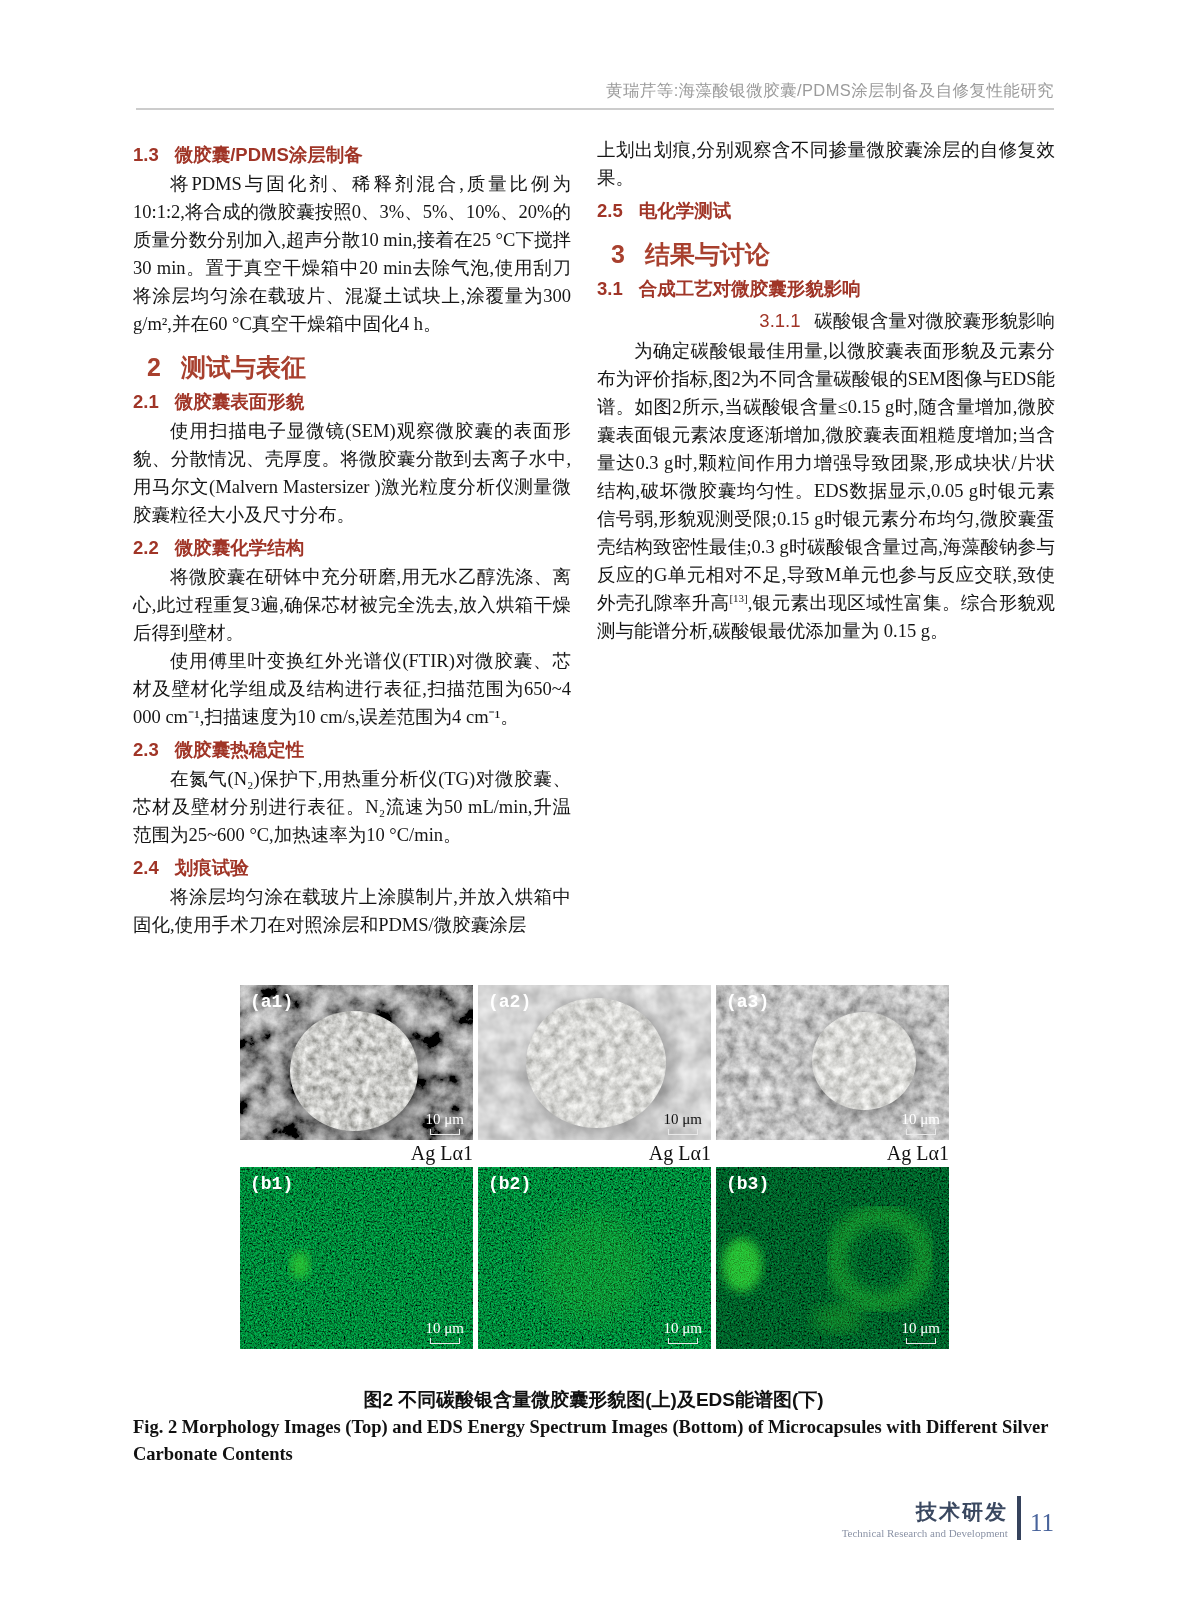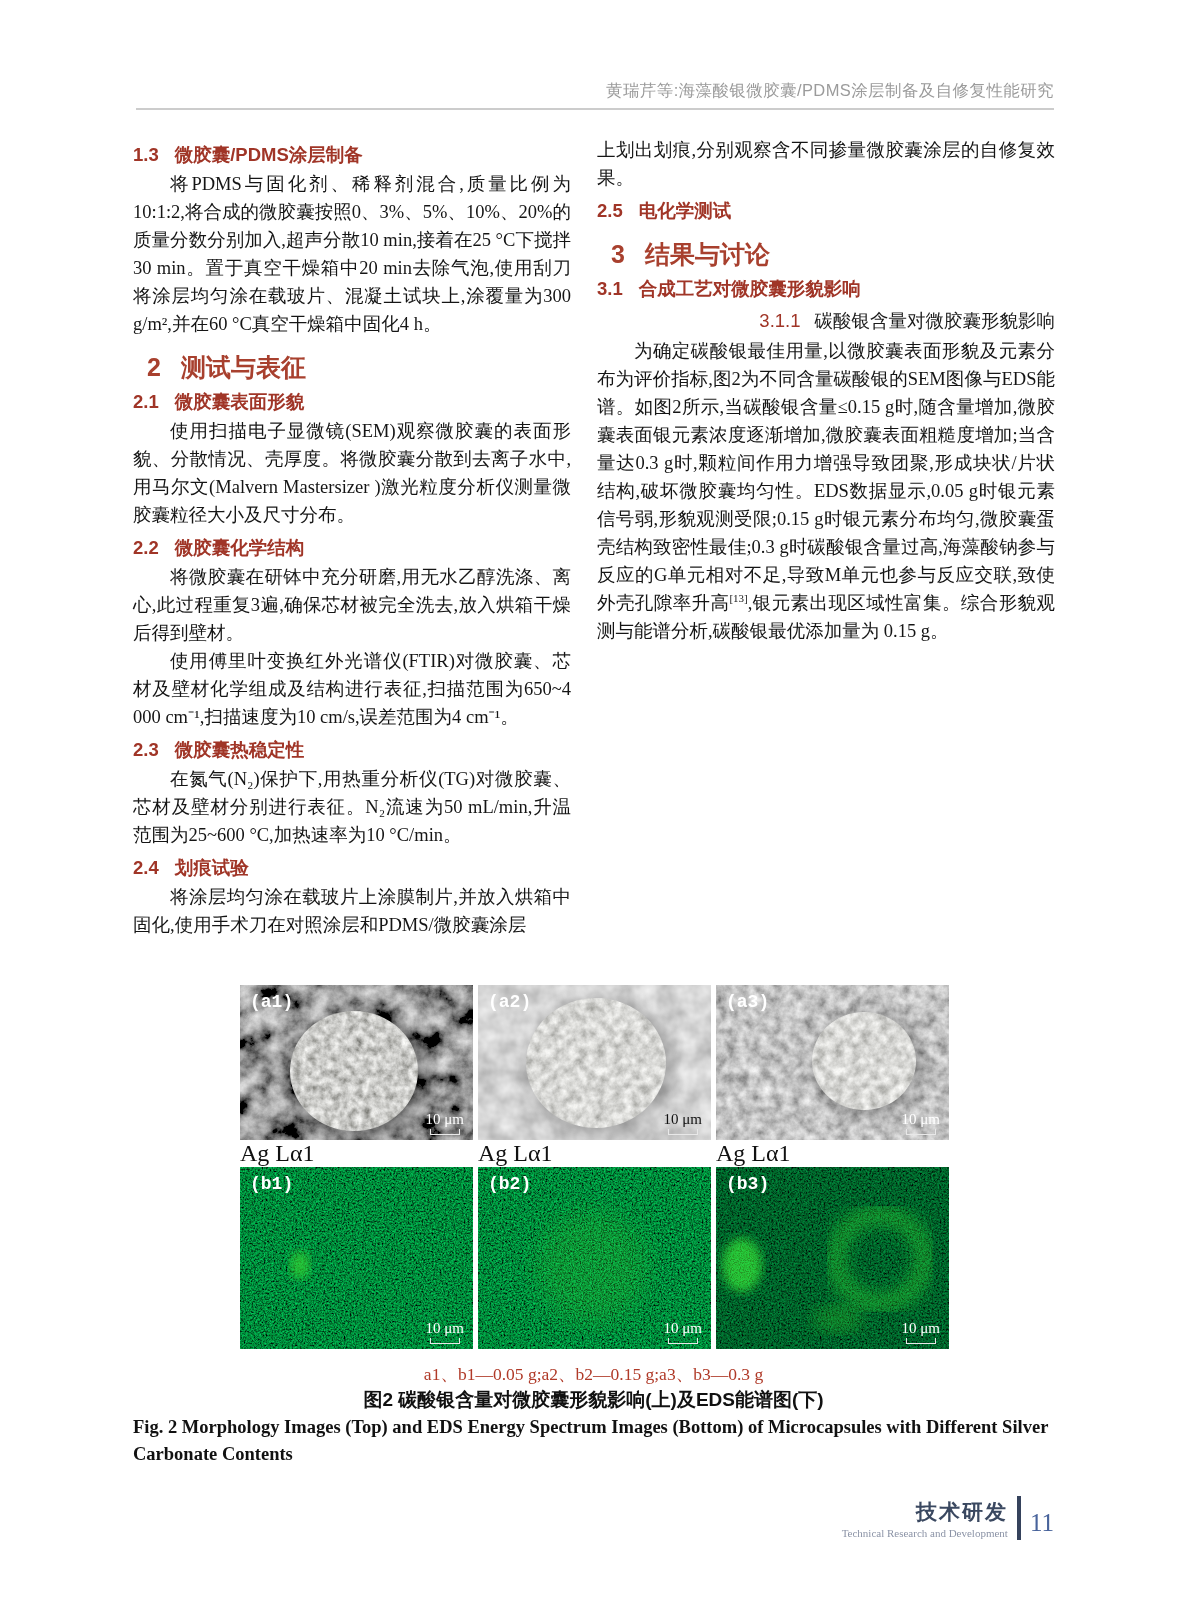--- a/index.html
+++ b/index.html
@@ -51,21 +51,21 @@
   .scale {
     position:absolute; right:9px; bottom:5px; text-align:center;
     font-size:15px; color:#ffffff; font-family:"Liberation Serif", serif; line-height:17px;
   }
   .scale .bar {
     display:block; height:5px; margin:1px 4px 0 4px;
     border-left:1px solid #e8e8e8; border-right:1px solid #e8e8e8; border-bottom:1px solid #e8e8e8;
   }
   .scale.dark { color:#111111; }
   .aglabel-row { display:flex; gap:5px; height:27px; align-items:center; }
-  .aglabel-row span { display:block; width:233px; text-align:left; font-size:24px; color:#111; }
+  .aglabel-row span { display:block; width:233px; text-align:right; font-size:20px; color:#111; }
 
   .fig-legend {
     position:absolute; top:1362px; left:133px; width:921px; text-align:center;
     color:#b03a28; font-size:17.5px;
   }
   .fig-caption-cn {
     position:absolute; top:1387px; left:133px; width:921px; text-align:center;
     font-family:"Liberation Sans", sans-serif; font-weight:bold; font-size:19px; color:#111;
   }
   .fig-caption-en { position:absolute; left:133px; width:921px; text-align:left;
@@ -233,22 +233,21 @@
           <circle cx="164" cy="92" r="44" fill="none" stroke="#36d436" stroke-width="18" opacity="0.6" filter="url(#soft8)"></circle>
           <ellipse cx="122" cy="152" rx="26" ry="14" fill="#2fb62f" opacity="0.5" filter="url(#soft8)"></ellipse>
           <rect width="233" height="182" filter="url(#edsNz2)" opacity="0.3"></rect>
         </svg>
         <span class="plabel">(b3)</span>
         <span class="scale"><span>10 μm</span><span class="bar"></span></span>
       </div>
     </div>
   </div>
 
-  <div class="fig-legend">a1、b1—0.05 g;a2、b2—0.15 g;a3、b3—0.3 g</div>
-  <div class="fig-caption-cn">图2 碳酸银含量对微胶囊形貌影响(上)及EDS能谱图(下)</div>
+  <div class="fig-caption-cn">图2 不同碳酸银含量微胶囊形貌图(上)及EDS能谱图(下)</div>
   <div class="fig-caption-en cap-en-1">Fig. 2 Morphology Images (Top) and EDS Energy Spectrum Images (Bottom) of Microcapsules with Different Silver</div>
   <div class="fig-caption-en cap-en-2">Carbonate Contents</div>
 
   <div class="footer">
     <div class="footer-left">
       <div class="f-cn">技术研发</div>
       <div class="f-en">Technical Research and Development</div>
     </div>
     <div class="f-bar"></div>
     <div class="f-num">11</div>

